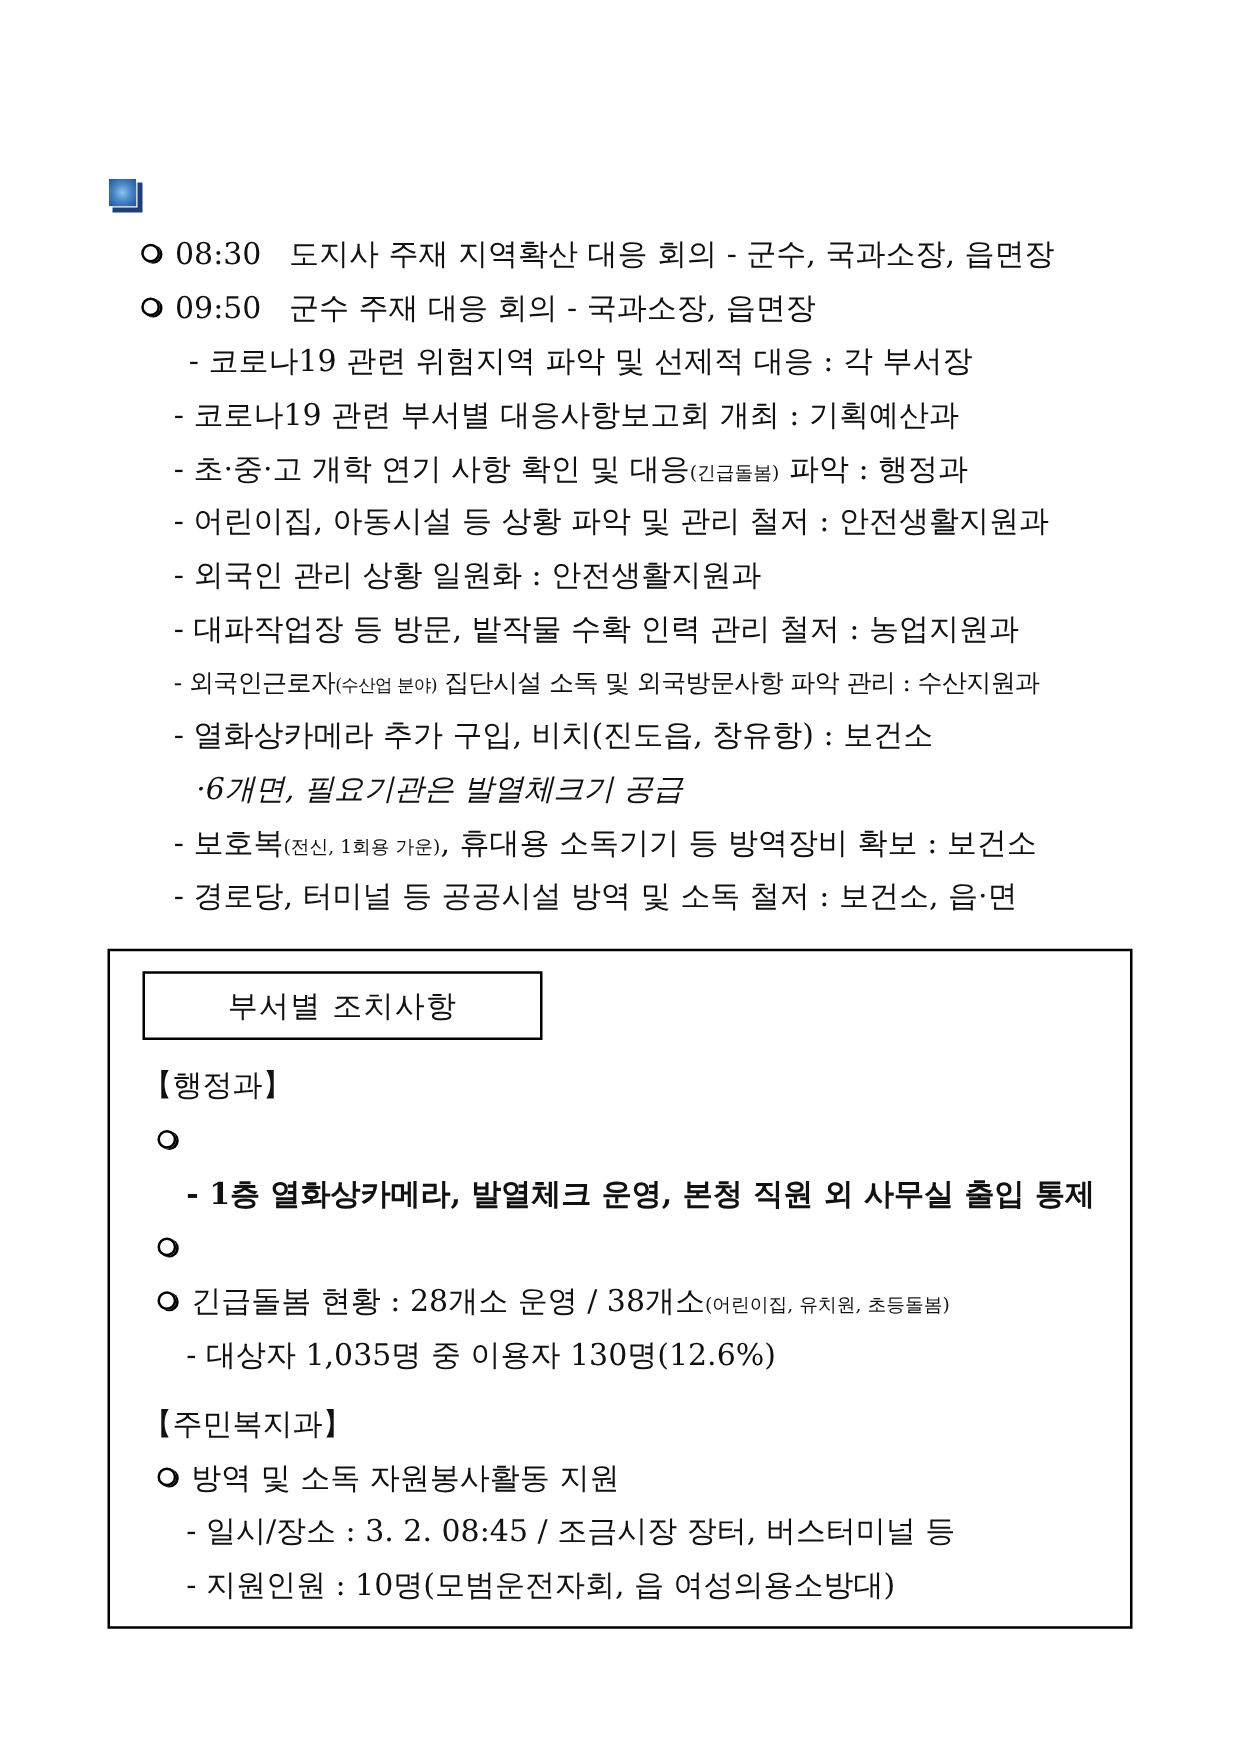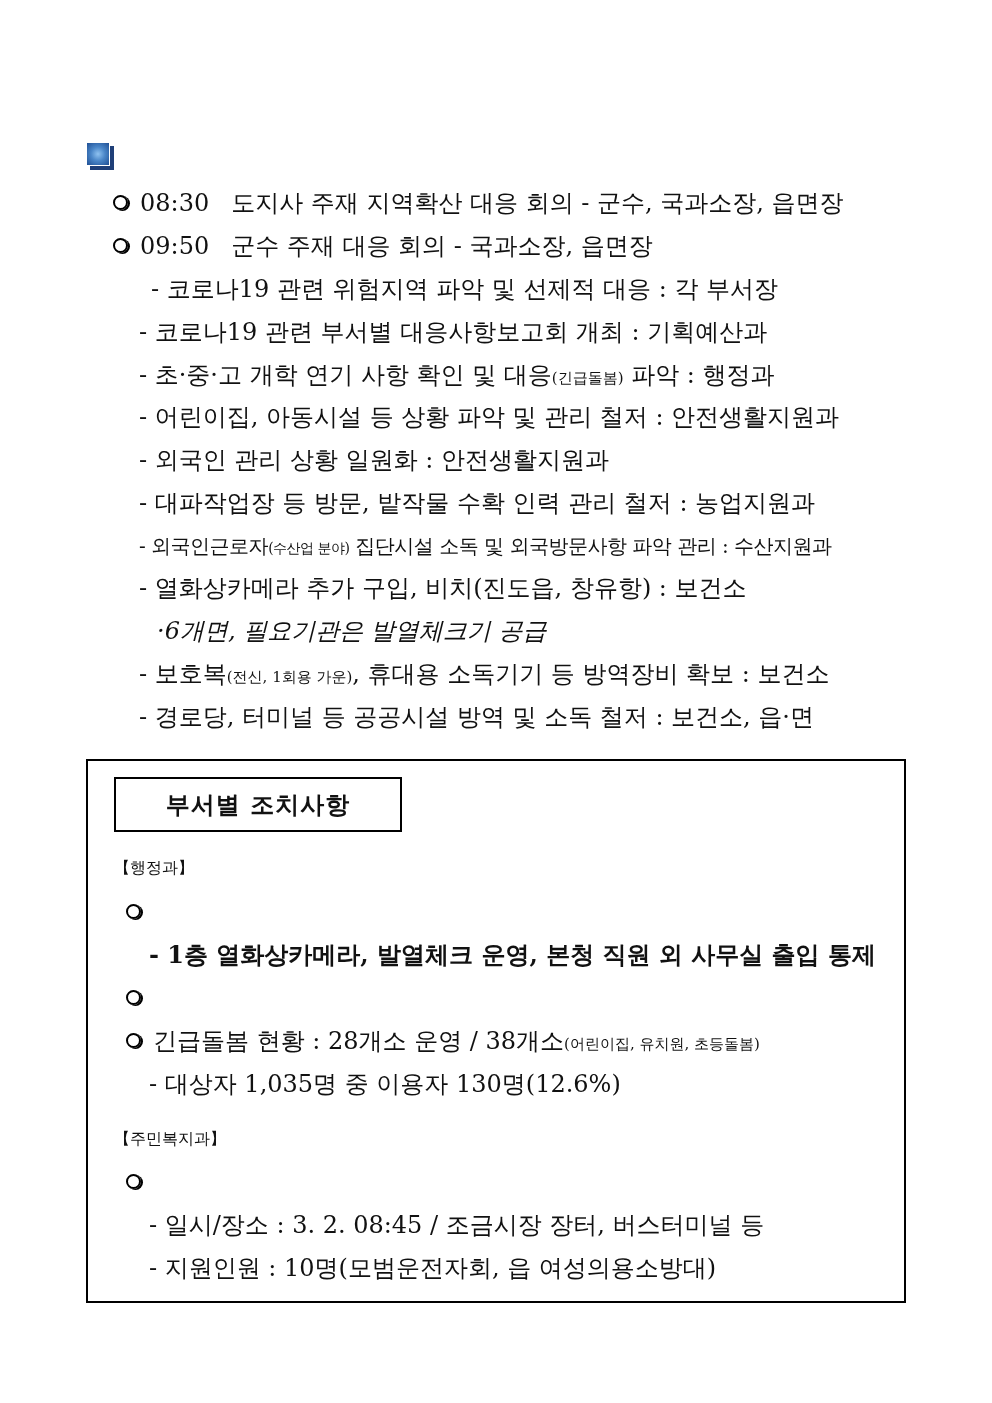--- a/index.html
+++ b/index.html
@@ -87,35 +87,35 @@
       top: 759px;
       width: 820px;
       height: 544px;
       border: 2px solid #000;
       box-sizing: border-box;
     }
     .title-box {
       position: absolute;
       left: 114px;
       top: 777px;
-      width: 288px;
+      width: 320px;
       height: 55px;
       border: 2px solid #000;
       box-sizing: border-box;
       display: flex;
       align-items: center;
       justify-content: center;
       font-family: "DejaVu Sans", "Liberation Sans", sans-serif;
-      font-weight: bold;
+      font-weight: normal;
       font-size: 24px;
       letter-spacing: 1px;
     }
     .dept {
       position: absolute;
-      font-size: 16px;
+      font-size: 24px;
       line-height: 30px;
       white-space: nowrap;
     }
   </style>
 </head>
 <body>
 
 <div class="section-header">
   <div class="header-icon">
     <div class="back"></div>
@@ -159,16 +159,16 @@
 <div class="line" style="left:126px; top:983px;">
   <span class="bullet-circle"></span>
 </div>
 <div class="line" style="left:126px; top:1026px;">
   <span class="bullet-circle"></span><span>긴급돌봄 현황 : 28개소 운영 / 38개소</span><span class="small">(어린이집, 유치원, 초등돌봄)</span>
 </div>
 <div class="line" style="left:149px; top:1069px;">- 대상자 1,035명 중 이용자 130명(12.6%)</div>
 
 <div class="dept" style="left:114px; top:1124px;">【주민복지과】</div>
 <div class="line" style="left:126px; top:1167px;">
-  <span class="bullet-circle"></span>
+  <span class="bullet-circle"></span><span>방역 및 소독 자원봉사활동 지원</span>
 </div>
 <div class="line" style="left:149px; top:1210px;">- 일시/장소 : 3. 2. 08:45 / 조금시장 장터, 버스터미널 등</div>
 <div class="line" style="left:149px; top:1253px;">- 지원인원 : 10명(모범운전자회, 읍 여성의용소방대)</div>
 
 </body></html>

